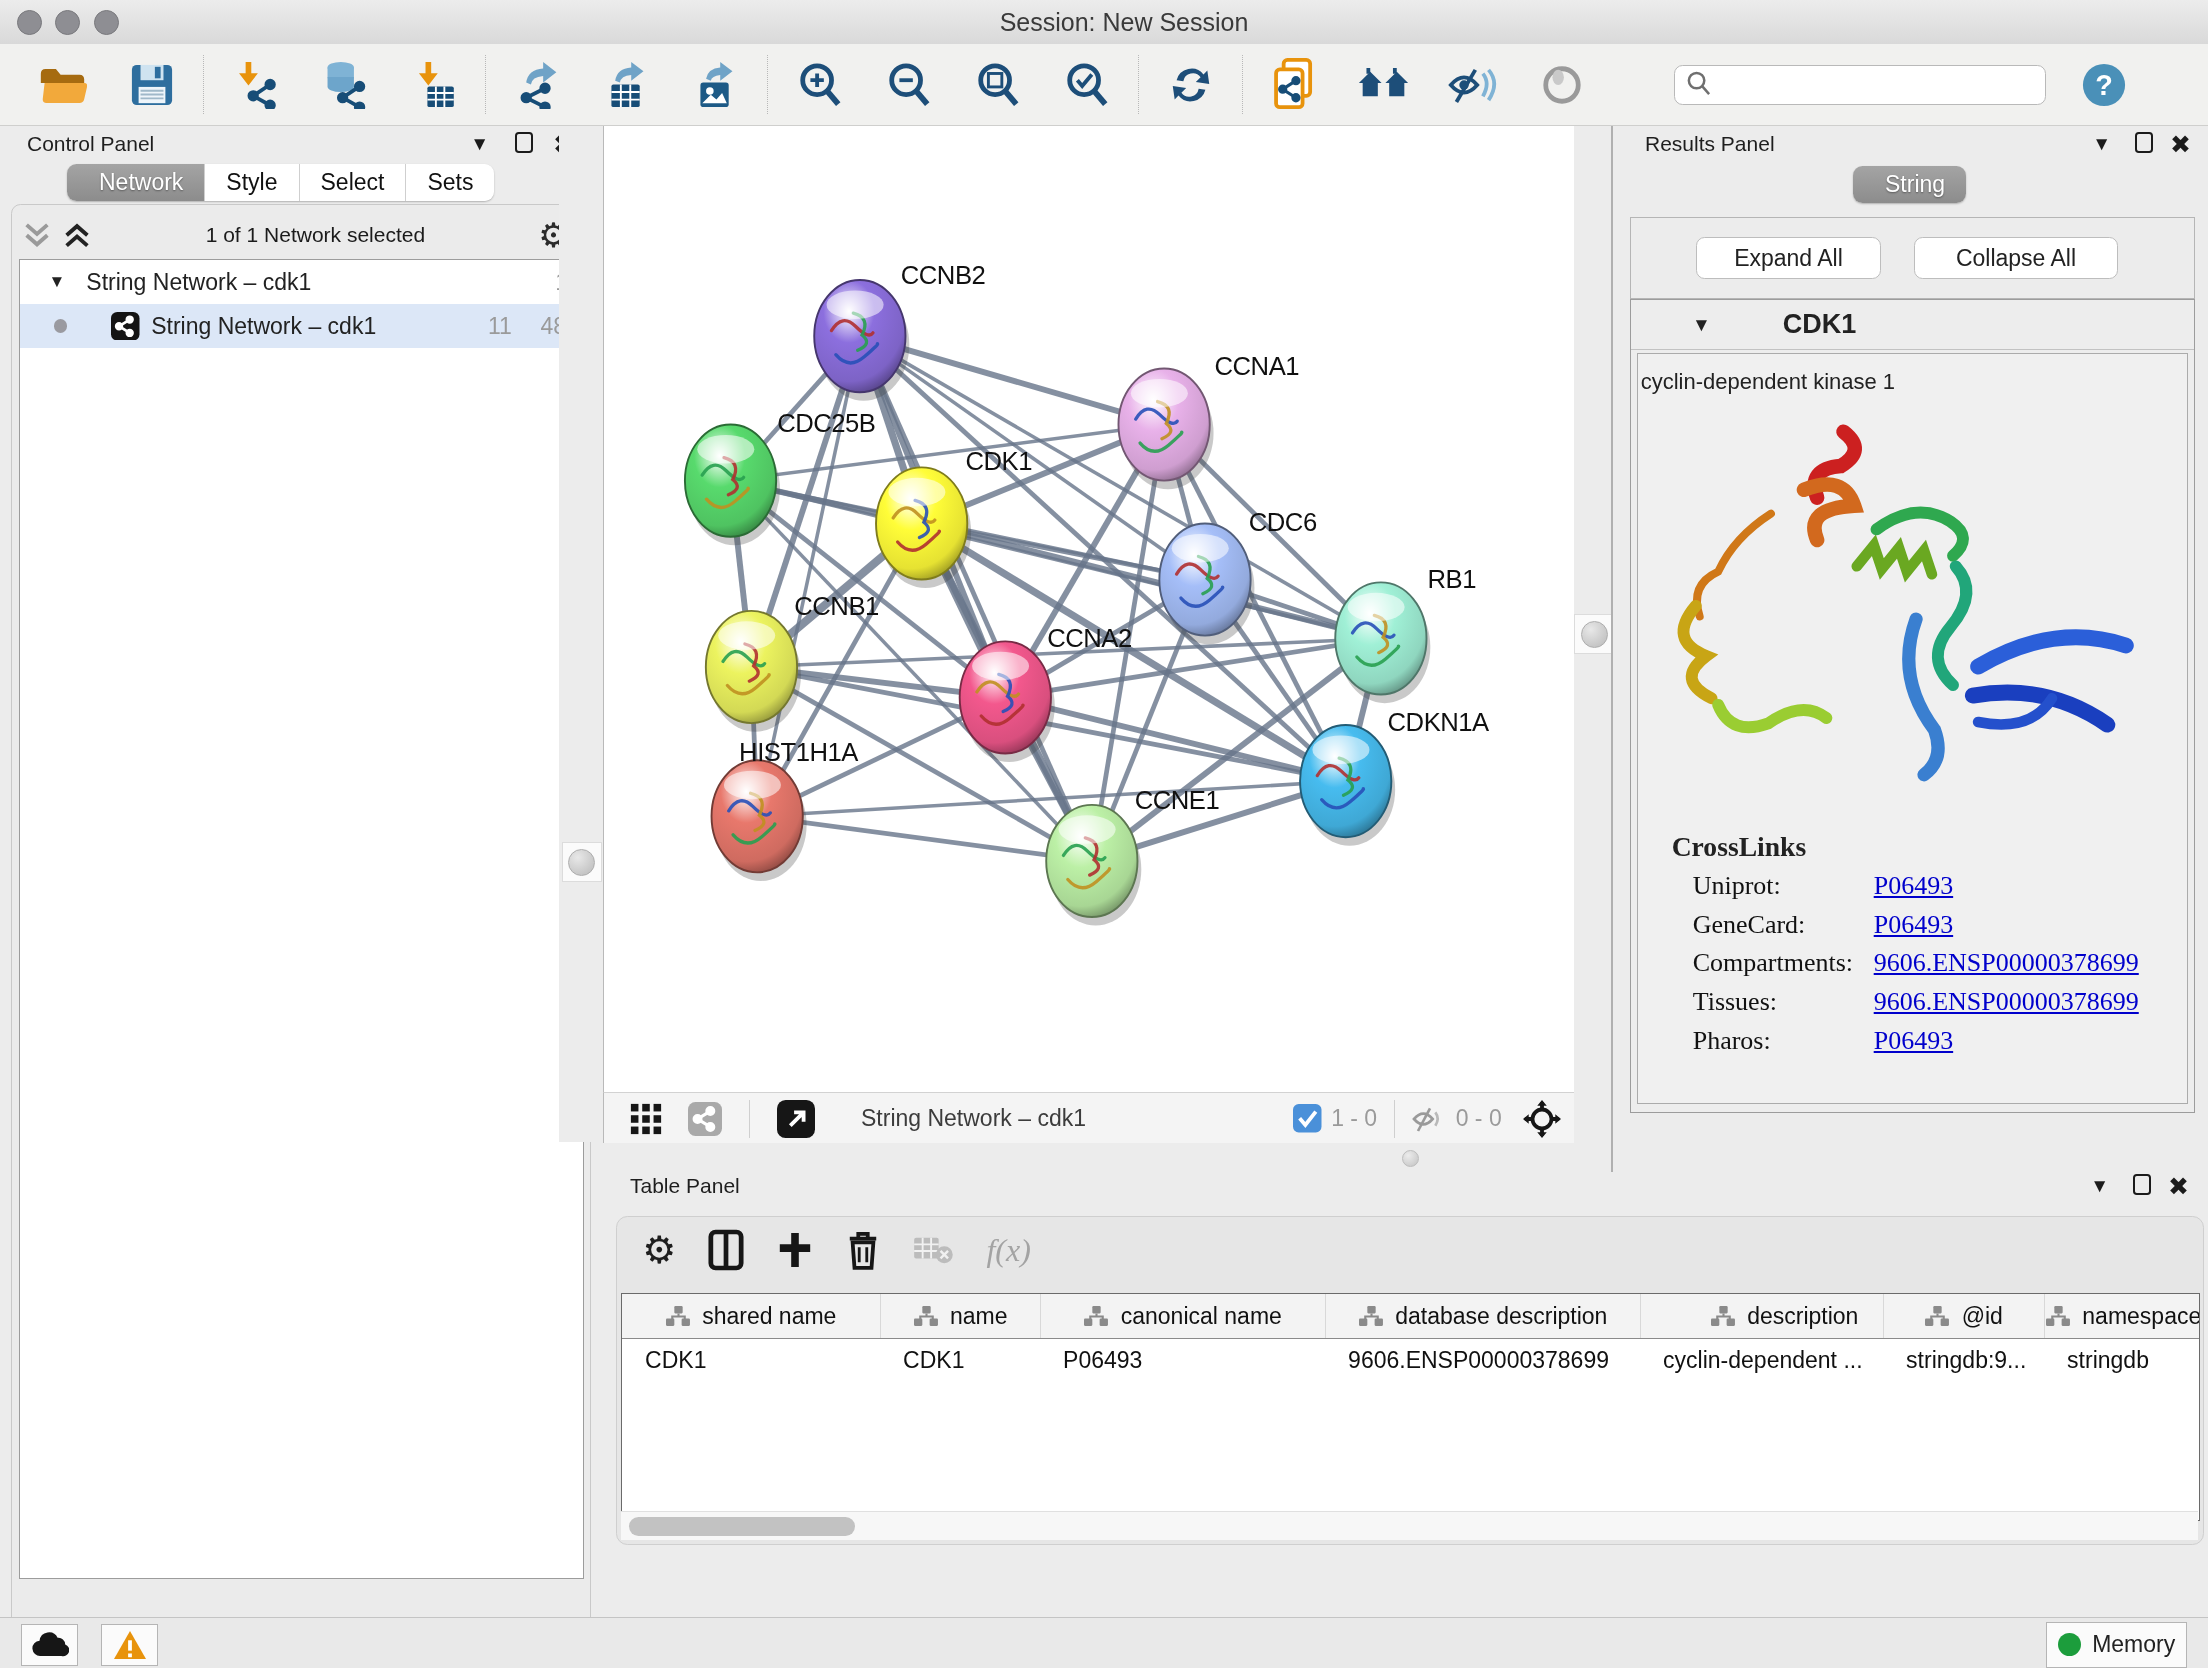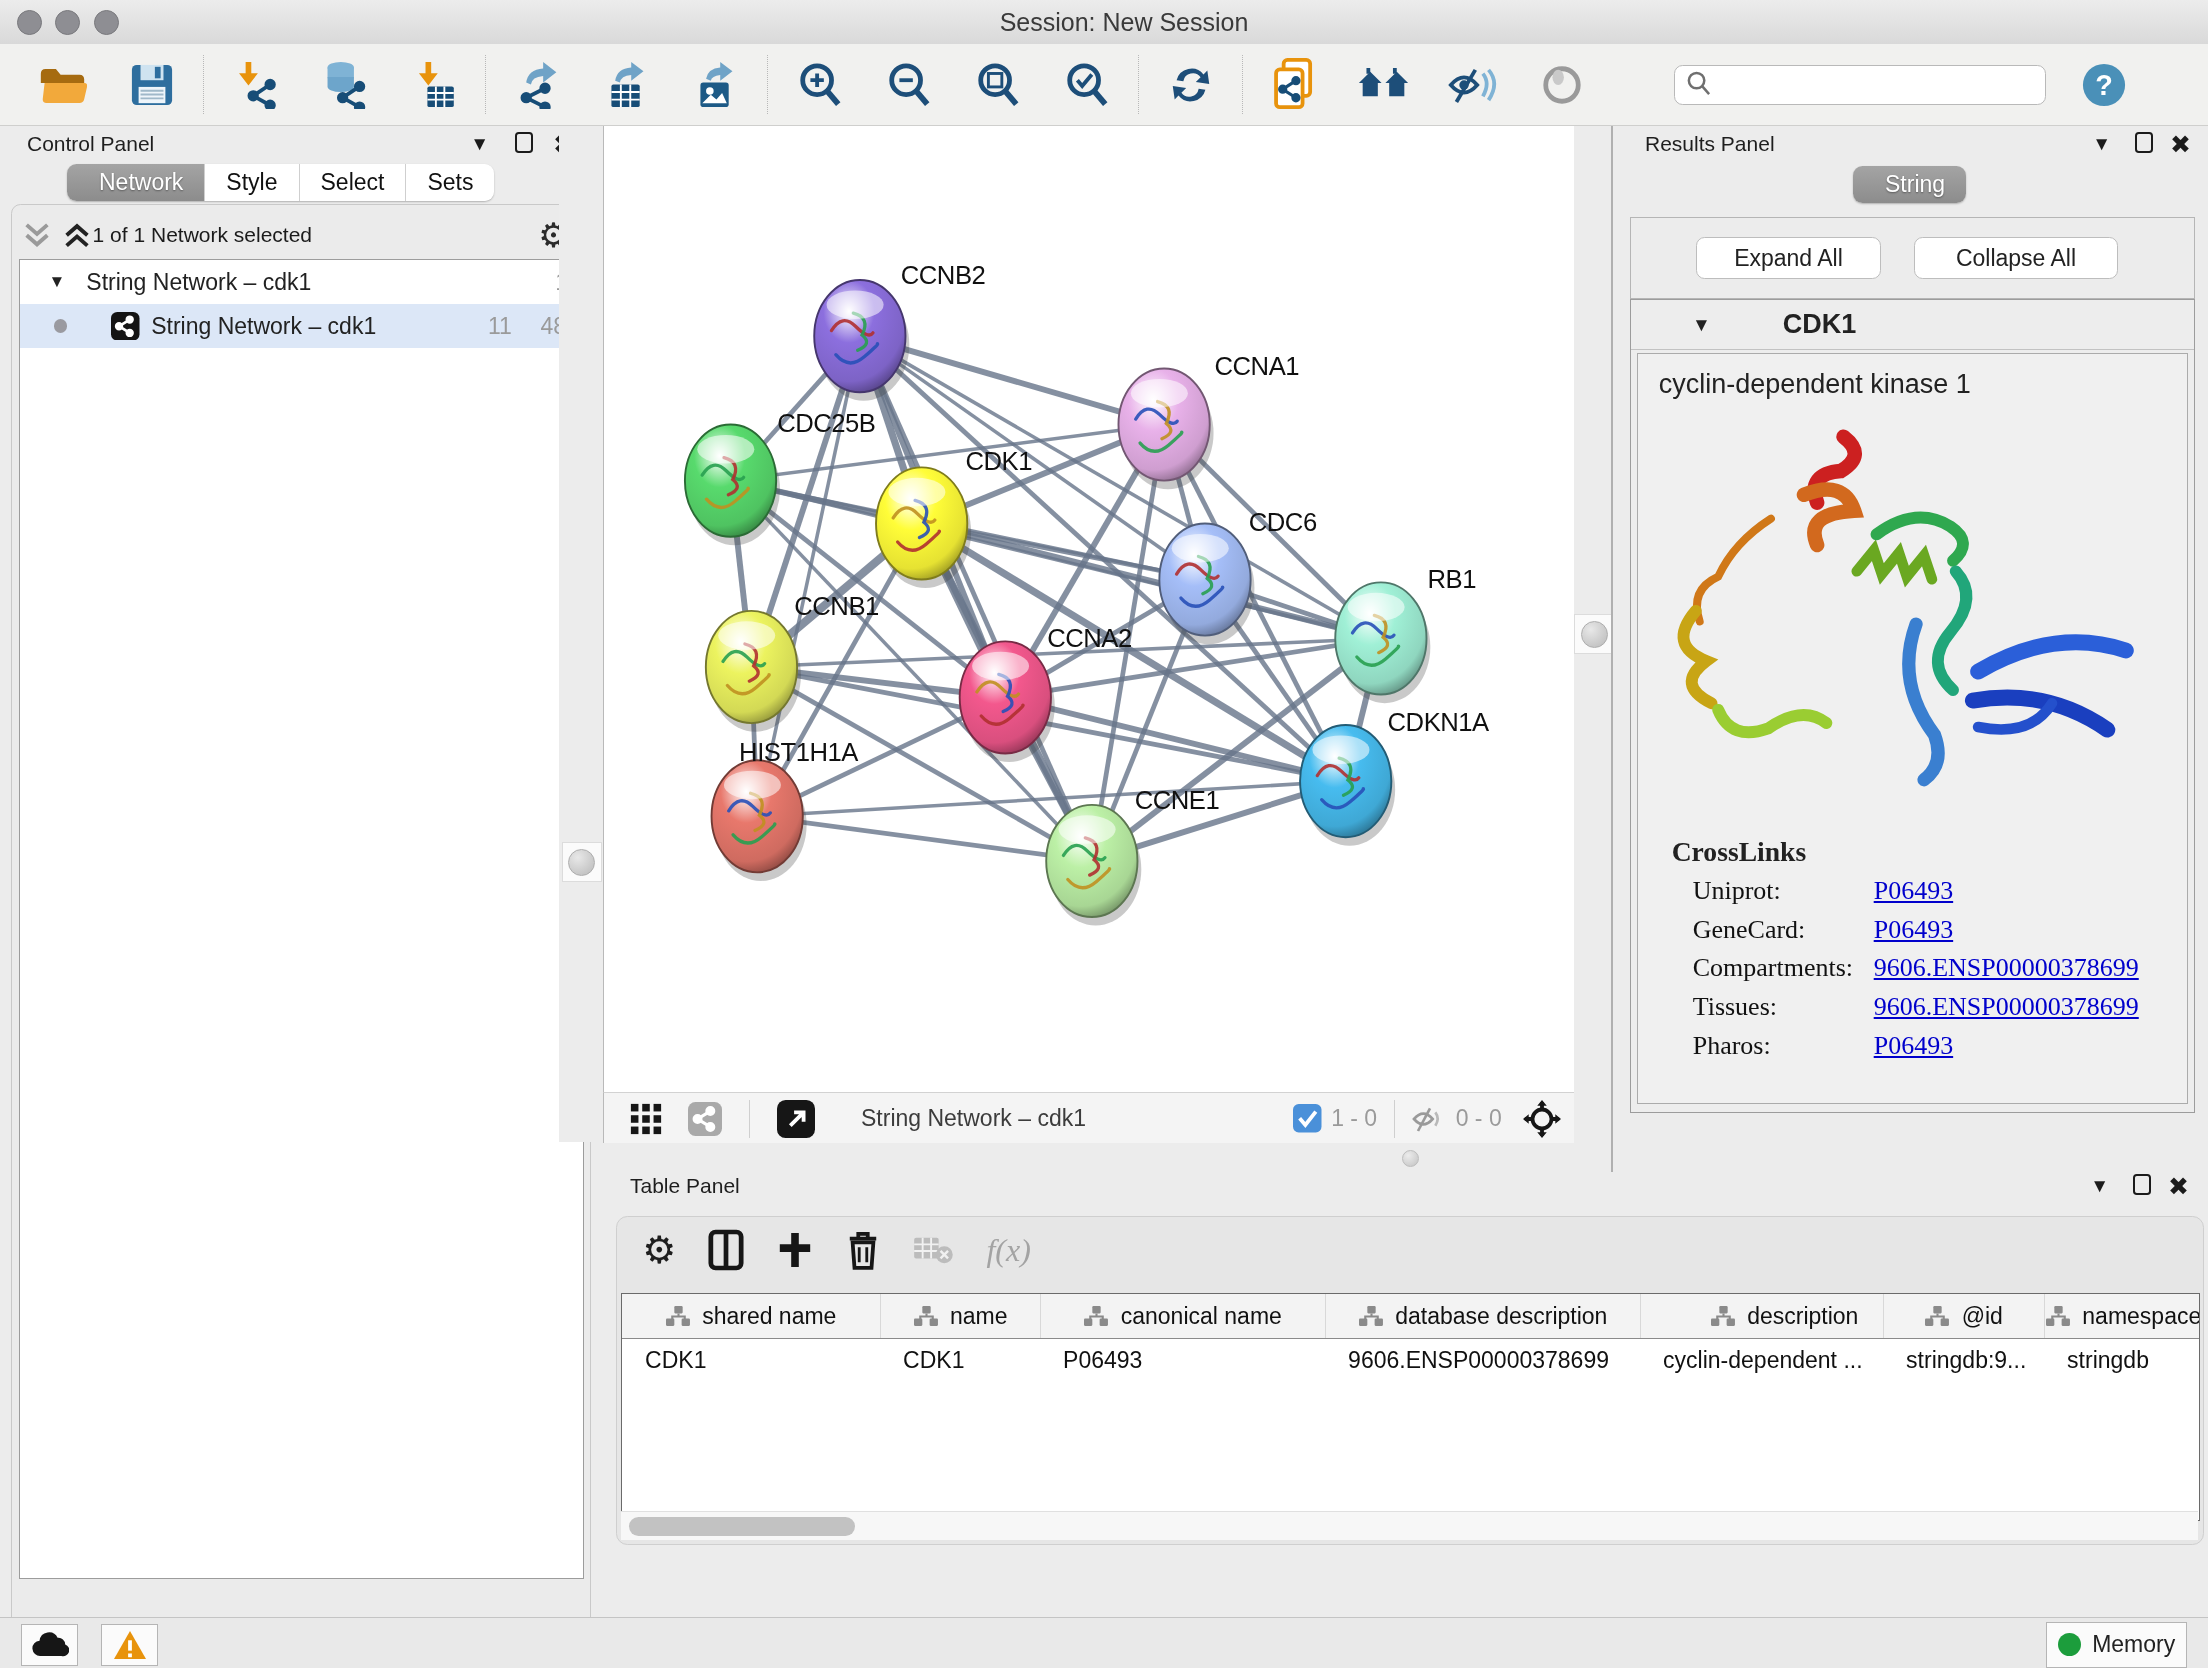--- a/index.html
+++ b/index.html
@@ -30,21 +30,21 @@
   .float-ico{display:inline-block;width:14.3px;height:17px;border:2.9px solid #1b1b1b;border-radius:3.8px;}
   .seg{display:flex;border-radius:9.5px;overflow:hidden;box-shadow:0 1px 1.9px rgba(0,0,0,.25);}
   .seg-btn{font-size:23px;padding:4.8px 21px;background:#fff;border-right:1px solid #cfcfcf;
     color:#111;text-align:center;cursor:pointer;}
   .seg-btn:last-child{border-right:none;}
   .seg-btn.active{background:linear-gradient(#a4a4a4,#8c8c8c);color:#fff;text-shadow:0 1px 1.9px rgba(0,0,0,.4);padding-left:32px;}
   
   .cp-groupbox{left:11.4px;top:204px;width:578px;height:1381px;background:#ebebeb;
     border:1.9px solid #c9c9c9;border-radius:9.5px;}
   .cp-selrow{left:21px;top:217px;width:561px;height:36px;display:flex;align-items:center;}
-  .cp-seltext{flex:1;font-size:21px;color:#1b1b1b;}
+  .cp-seltext{flex:1;text-align:center;font-size:21px;color:#1b1b1b;}
   .tree-box{left:19px;top:259px;width:563px;height:1318px;background:#fff;border:1.9px solid #9c9c9c;}
   .tree-row{position:relative;height:44px;display:flex;align-items:center;font-size:23px;}
   .tree-row.sel{background:#dce7f7;}
   .tree-count{color:#9a9a9a;}
   .net-ico{width:28.5px;height:28.5px;}
   
   .net-canvas{left:603px;top:126px;width:970px;height:966px;background:#fff;
     border-left:1px solid #b9b9b9;}
   .net-statusbar{left:603px;top:1092px;width:970px;height:51px;background:#f4f4f4;
     border-top:1px solid #d2d2d2;border-left:1px solid #b9b9b9;display:flex;align-items:center;}
@@ -56,21 +56,21 @@
   .split-dot{width:25px;height:25px;border-radius:50%;
     background:radial-gradient(circle at 35% 30%,#e8e8e8,#b9b9b9);border:1px solid #adadad;}
   
   .rp{left:1611px;top:126px;width:597px;height:1046px;background:#ececec;border-left:2.9px double #b0b0b0;}
   .rp-box1{position:absolute;left:17px;top:91px;width:563px;height:80px;border:1.9px solid #b5b5b5;background:#ececec;}
   .rp-btn{position:absolute;top:19px;height:40px;background:#fff;border:1.9px solid #bdbdbd;border-radius:8.6px;
     font-size:23px;display:flex;align-items:center;justify-content:center;cursor:pointer;}
   .rp-content{position:absolute;left:17px;top:173px;width:563px;height:812px;background:#ededed;border:1.9px solid #9c9c9c;}
   .rp-entryhead{height:49px;display:flex;align-items:center;border-bottom:1px solid #c2c2c2;}
   .rp-inner{position:absolute;left:5.7px;top:53px;right:5.7px;bottom:7.6px;background:#f0f0f0;border:1px solid #ababab;}
-  .rp-desc{font-size:27px;color:#222;margin:15px 0 0 21px;}
+  .rp-desc{font-size:22px;color:#222;margin:15px 0 0 3px;}
   .xl-title{font-family:"Liberation Serif",serif;font-weight:bold;font-size:27.6px;margin:13.3px 0 3.8px 34px;}
   .xl-row{display:flex;margin:8.6px 0 0 55px;font-family:"Liberation Serif",serif;font-size:26px;}
   .xl-label{width:181px;color:#111;}
   .xl-link{color:#0000cc;text-decoration:underline;}
   
   .tp{left:603px;top:1172px;width:1605px;height:445px;background:#ececec;}
   .tp-box{position:absolute;left:13.3px;top:44px;width:1586px;height:327px;background:#e6e6e6;
     border:1px solid #cfcfcf;border-radius:11.4px;}
   .tp-toolbar{position:absolute;left:25px;top:11.4px;display:flex;align-items:center;gap:32px;}
   .tbl{position:absolute;left:3.8px;top:76px;width:1577px;height:226px;background:#fff;border:1.9px solid #6a6a6a;overflow:hidden;}

